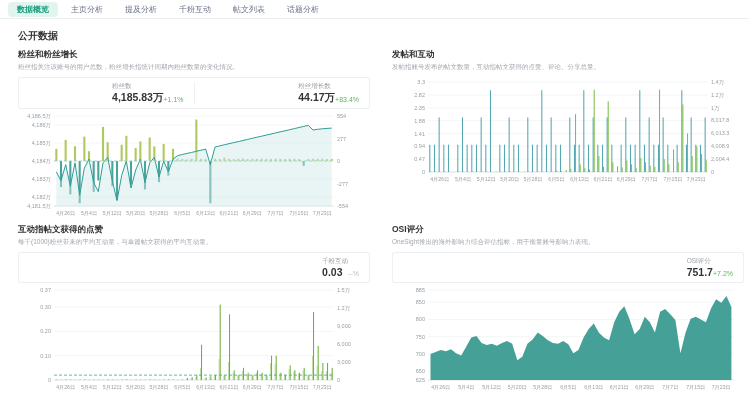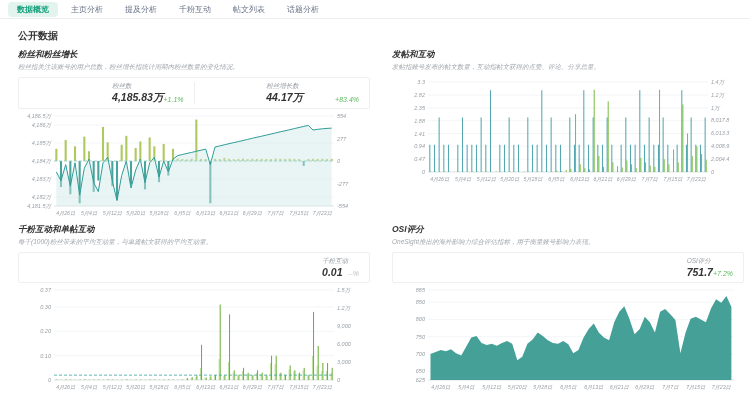--- a/index.html
+++ b/index.html
@@ -5,26 +5,26 @@
   * { margin:0; padding:0; box-sizing:border-box; }
   html,body { width:749px; height:400px; overflow:hidden; background:#fff;
     font-family:"Liberation Sans","DejaVu Sans",sans-serif; color:#333; }
   .topnav { display:flex; align-items:center; gap:4px; padding:3px 8px;
     border-bottom:1px solid #ebedf0; background:#fff; height:19px; }
   .tab { font-size:8px; color:#667085; padding:2px 9px; border:none; background:transparent;
     border-radius:4px; cursor:pointer; font-family:inherit; }
   .tab.active { color:#16a07c; background:#e3f4ee; font-weight:bold; }
   .page { padding:6px 18px 0 18px; }
   .section-title { font-size:10px; font-weight:bold; color:#333; margin:4px 0 6px 0; }
-  .grid { display:grid; grid-template-columns:352px 352px; column-gap:22px; row-gap:6px;font-style:italic; }
+  .grid { display:grid; grid-template-columns:352px 352px; column-gap:22px; row-gap:6px; }
   .panel h3 { font-size:8.5px; font-weight:bold; color:#333; }
   .panel .desc { font-size:6.5px; color:#a3a8ae; margin:2px 0 5px 0; white-space:nowrap; overflow:hidden; }
   .metrics { display:flex; border:1px solid #edeff2; border-radius:2px; padding:4px 10px; margin-bottom:2px; }
   .metric { flex:1; display:flex; justify-content:flex-end; align-items:flex-end; min-width:0; }
-  .metric + .metric { border-left:1px solid #edeff2; margin-left:10px; padding-left:10px;gap:32px; }
+  .metric + .metric { border-left:1px solid #edeff2; margin-left:10px; padding-left:10px; }
   .m-label { font-size:6.5px; color:#9aa0a6; margin-bottom:1px; }
   .m-value { font-size:10.5px; font-weight:bold; color:#333; line-height:1.1; }
   .m-change { font-size:7px; color:#5cb85c; padding-bottom:1px; white-space:nowrap; }
   .m-change.muted { color:#b9bec4; }
   svg.chart { display:block; }
   svg text { font-family:"Liberation Sans","DejaVu Sans",sans-serif; }
 </style>
 </head>
 <body>
 
@@ -312,27 +312,27 @@
           <rect x="290.33333333333337" y="27.5" width="1.05" height="67.5" fill="#7cbf4a"></rect>
           <rect x="295" y="56.42857142857142" width="1.05" height="38.57142857142858" fill="#7cbf4a"></rect>
           <rect x="299.6666666666667" y="78.92857142857143" width="1.05" height="16.07142857142857" fill="#7cbf4a"></rect>
           <rect x="304.33333333333337" y="69.28571428571429" width="1.05" height="25.714285714285708" fill="#7cbf4a"></rect>
           <rect x="309" y="77" width="1.05" height="18" fill="#7cbf4a"></rect>
           <rect x="313.6666666666667" y="82.78571428571429" width="1.05" height="12.214285714285708" fill="#7cbf4a"></rect>
         </svg>
     </section>
 
     <section class="panel">
-      <h3>千粉互动和单帖互动</h3>
+      <h3>互动指帖文获得的点赞</h3>
       <p class="desc">每千(1000)粉丝带来的平均互动量，与单篇帖文获得的平均互动量。</p>
       <div class="metrics">
         <div class="metric">
           <div>
               <div class="m-label">千粉互动</div>
-          <div class="m-value">0.01</div>
+          <div class="m-value">0.03</div>
             </div>
           <div class="m-change muted">--%</div>
         </div>
       </div>
       <svg class="chart" width="352" height="107">
           <line x1="36" x2="316" y1="5" y2="5" stroke="#eef1f3" stroke-width="0.7"></line>
           <text x="33" y="7" text-anchor="end" font-size="5.5" fill="#9aa0a6">0.37</text>
           <line x1="36" x2="316" y1="22.02702702702703" y2="22.02702702702703" stroke="#eef1f3" stroke-width="0.7"></line>
           <text x="33" y="24.02702702702703" text-anchor="end" font-size="5.5" fill="#9aa0a6">0.30</text>
           <line x1="36" x2="316" y1="46.35135135135135" y2="46.35135135135135" stroke="#eef1f3" stroke-width="0.7"></line>

